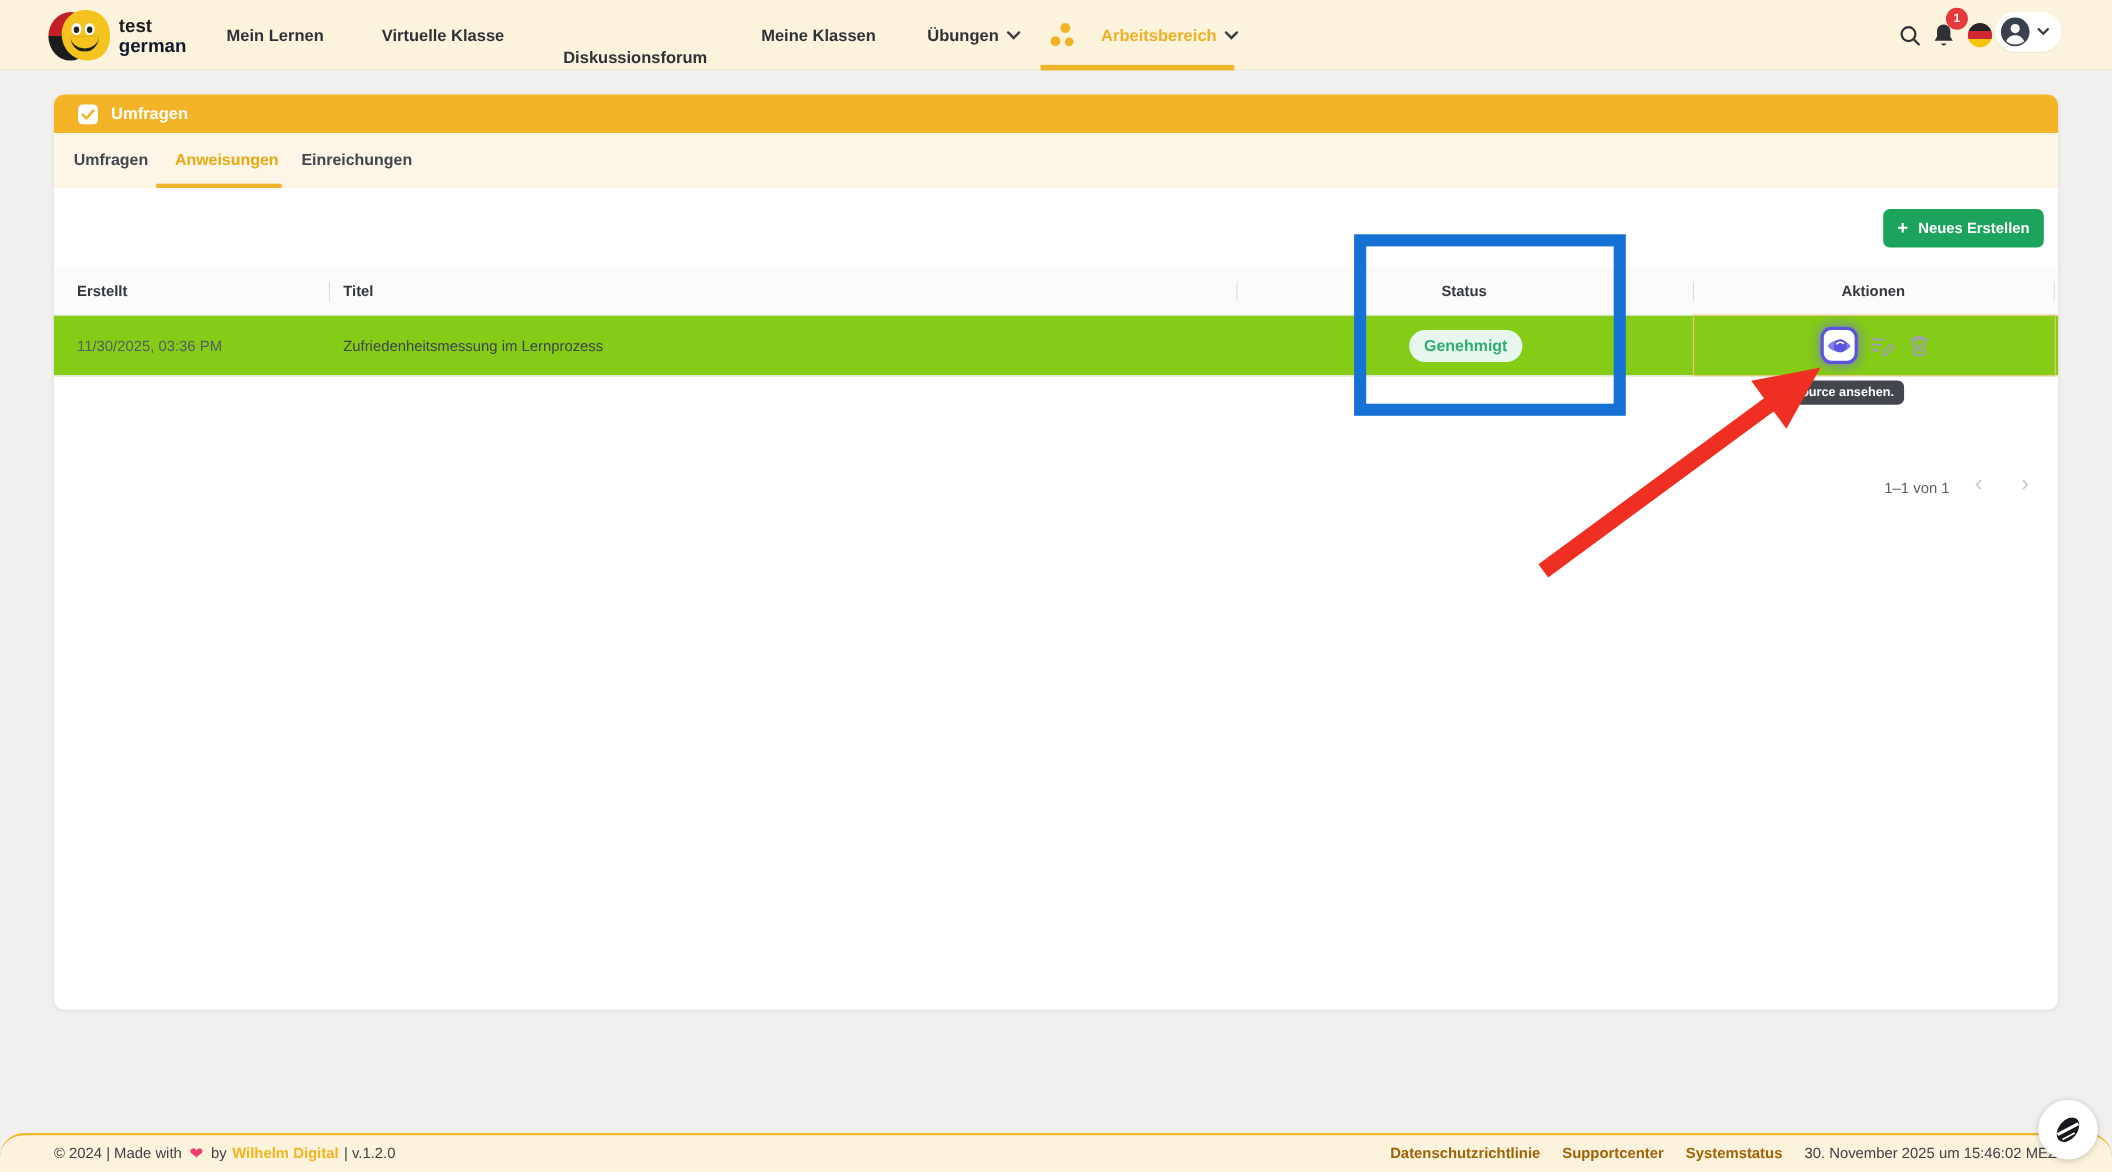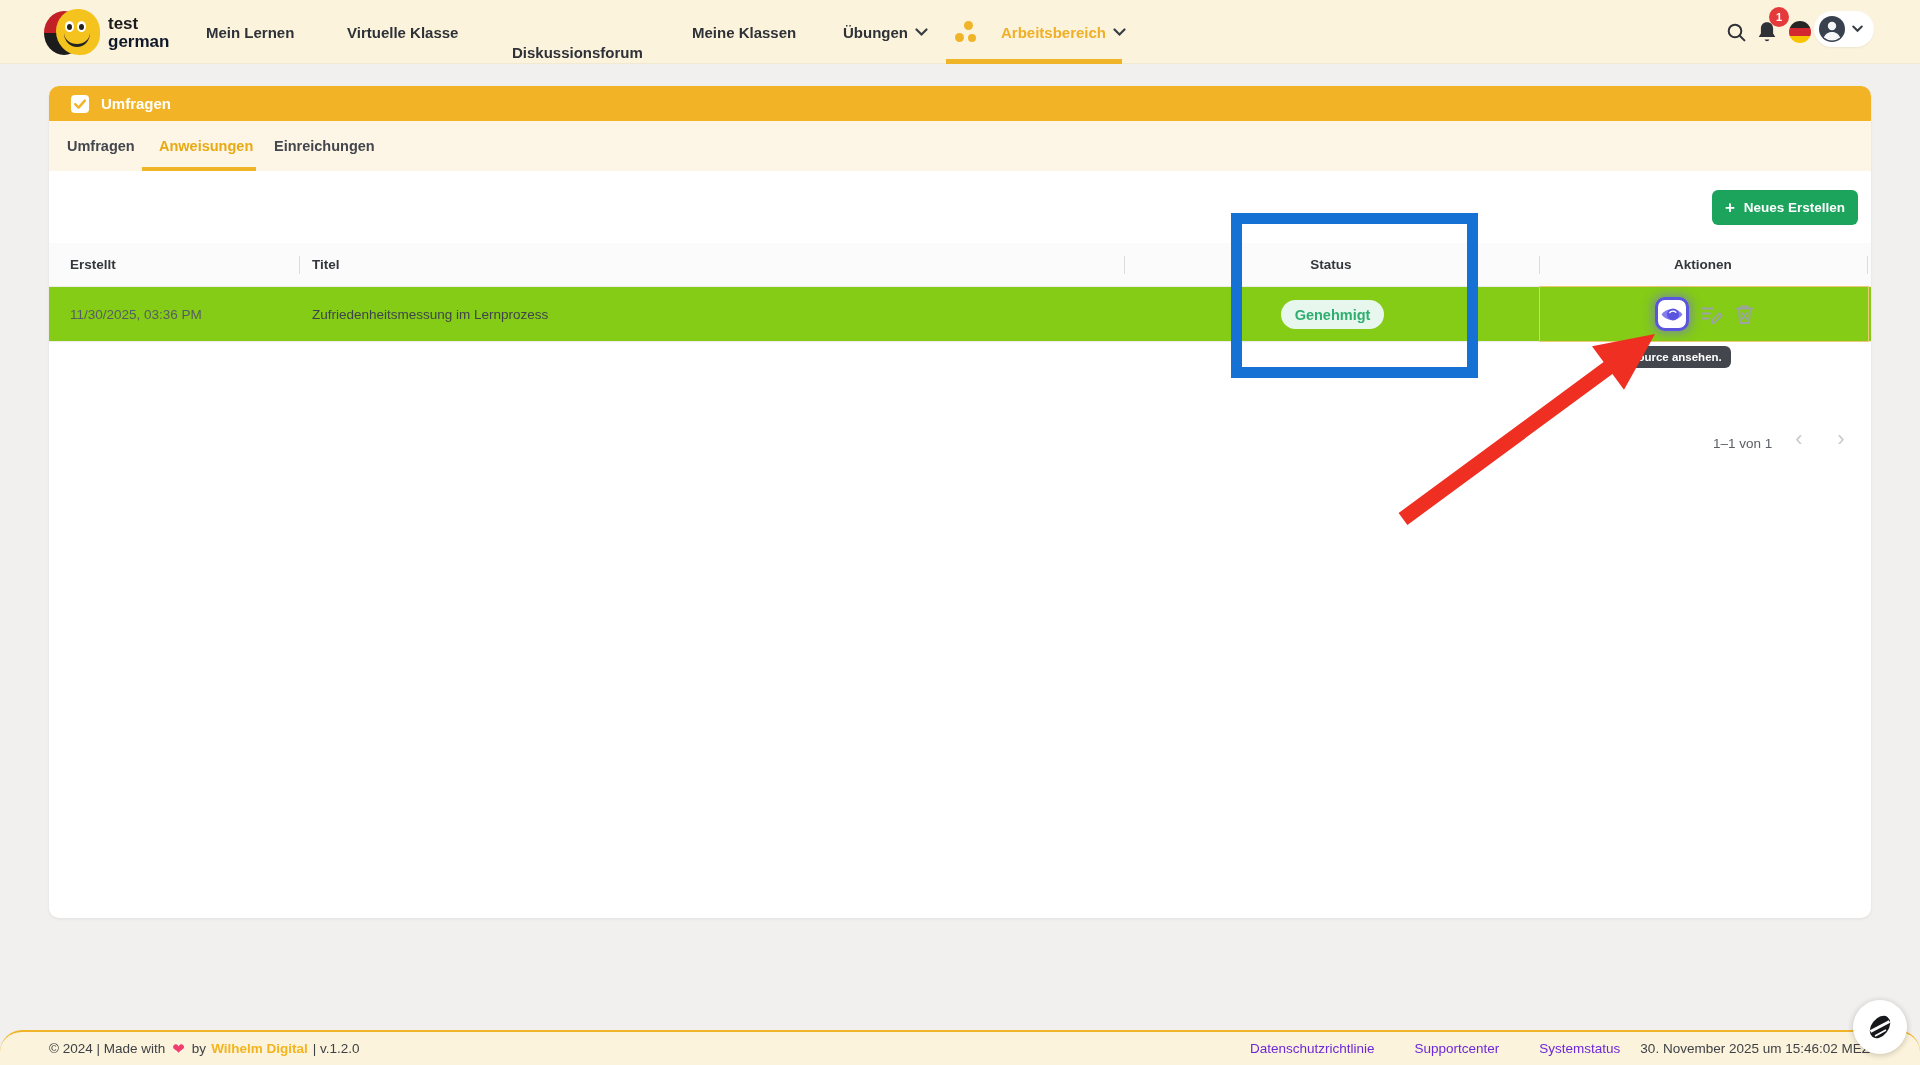--- a/index.html
+++ b/index.html
@@ -94,21 +94,21 @@
   .anno-rect { left:1231px; top:213px; width:247px; height:165px; border:11px solid #1572D4; z-index:50; }
   .anno-arrow { left:0; top:0; width:1920px; height:1065px; z-index:60; pointer-events:none; }
 
   
   .footer { left:0; top:1030px; width:1920px; height:35px; background:#FCF3DC; border-top:2px solid #F0B429;
     border-radius:22px 22px 0 0; z-index:20; }
   .footer-left { left:49px; top:0; height:33px; display:flex; align-items:center; gap:5px; font-size:13.5px; color:#3E4146; }
   .footer-left .heart { color:#F23B6F; font-size:15px; padding:0 2px; }
   .footer-left .brand { color:#F4B41E; font-weight:bold; }
   .footer-right { right:50px; top:0; height:33px; display:flex; align-items:center; gap:20px; font-size:13.5px; }
-  .footer-link { color:#6d28d9; font-weight:normal; cursor:pointer;margin-left:20px; }
+  .footer-link { color:#a16207; font-weight:bold; cursor:pointer; }
   .footer-time { color:#3E4146; }
 
   .float-btn { left:1853px; top:1000px; width:54px; height:54px; background:#fff; border-radius:50%;
     box-shadow:0 1px 6px rgba(0,0,0,.22); z-index:70; display:flex; align-items:center; justify-content:center; cursor:pointer; }
 </style>
 </head>
 <body>
 
 <div class="abs navbar">
   <div class="abs logo">

